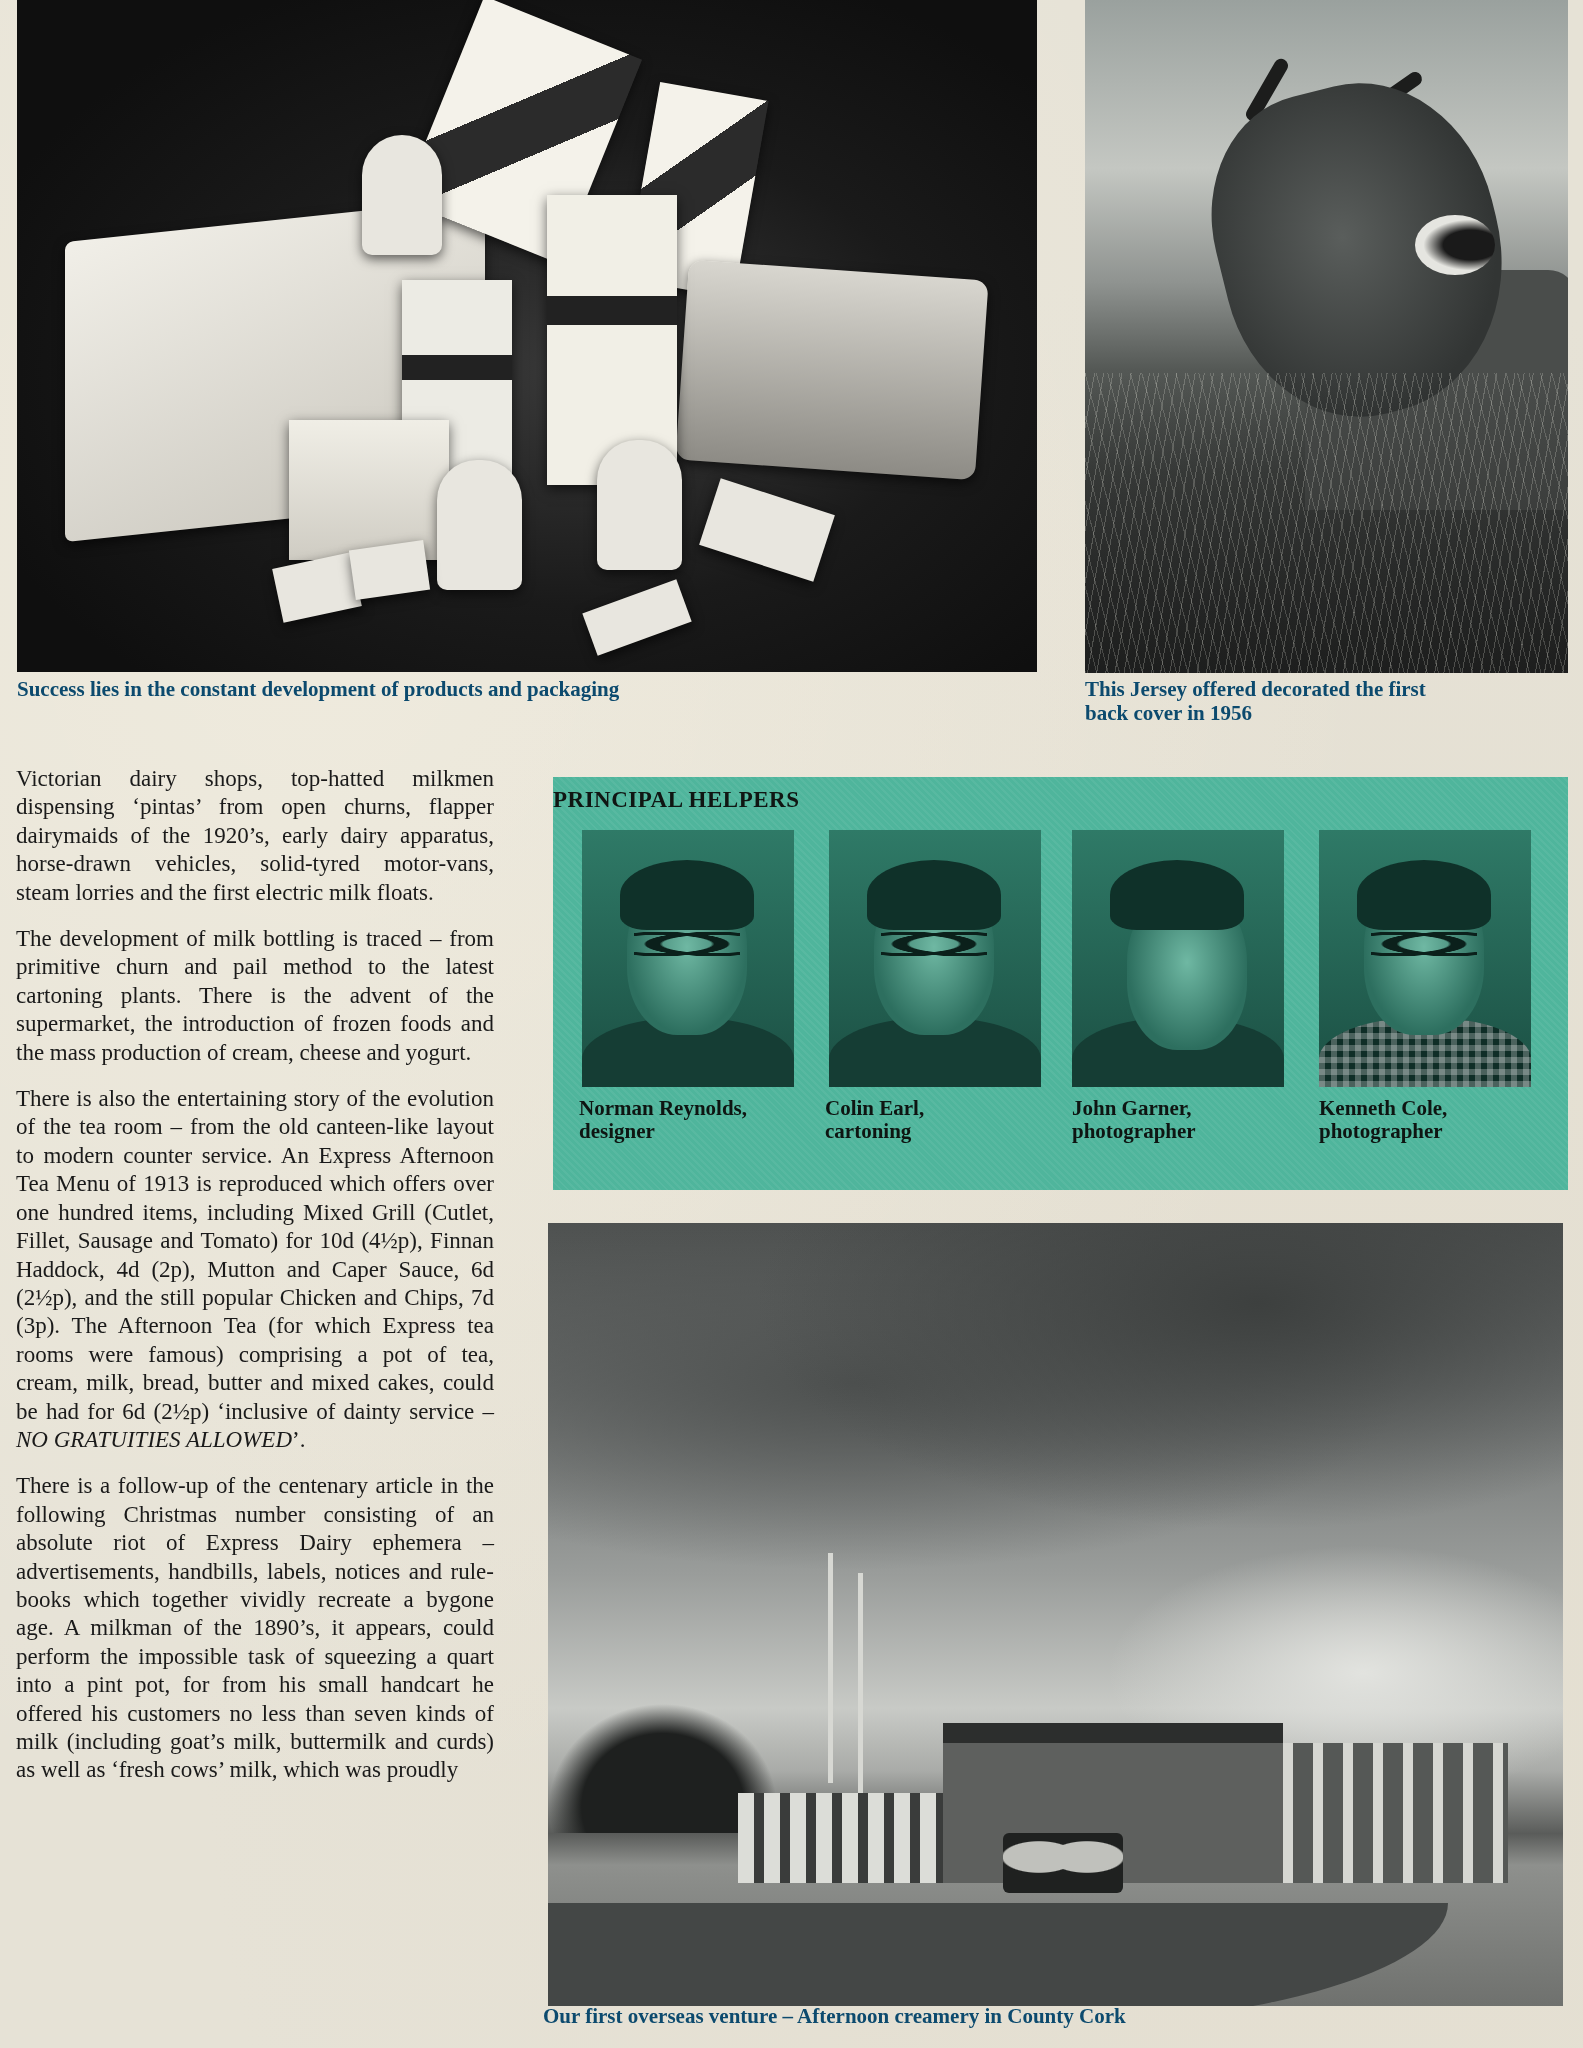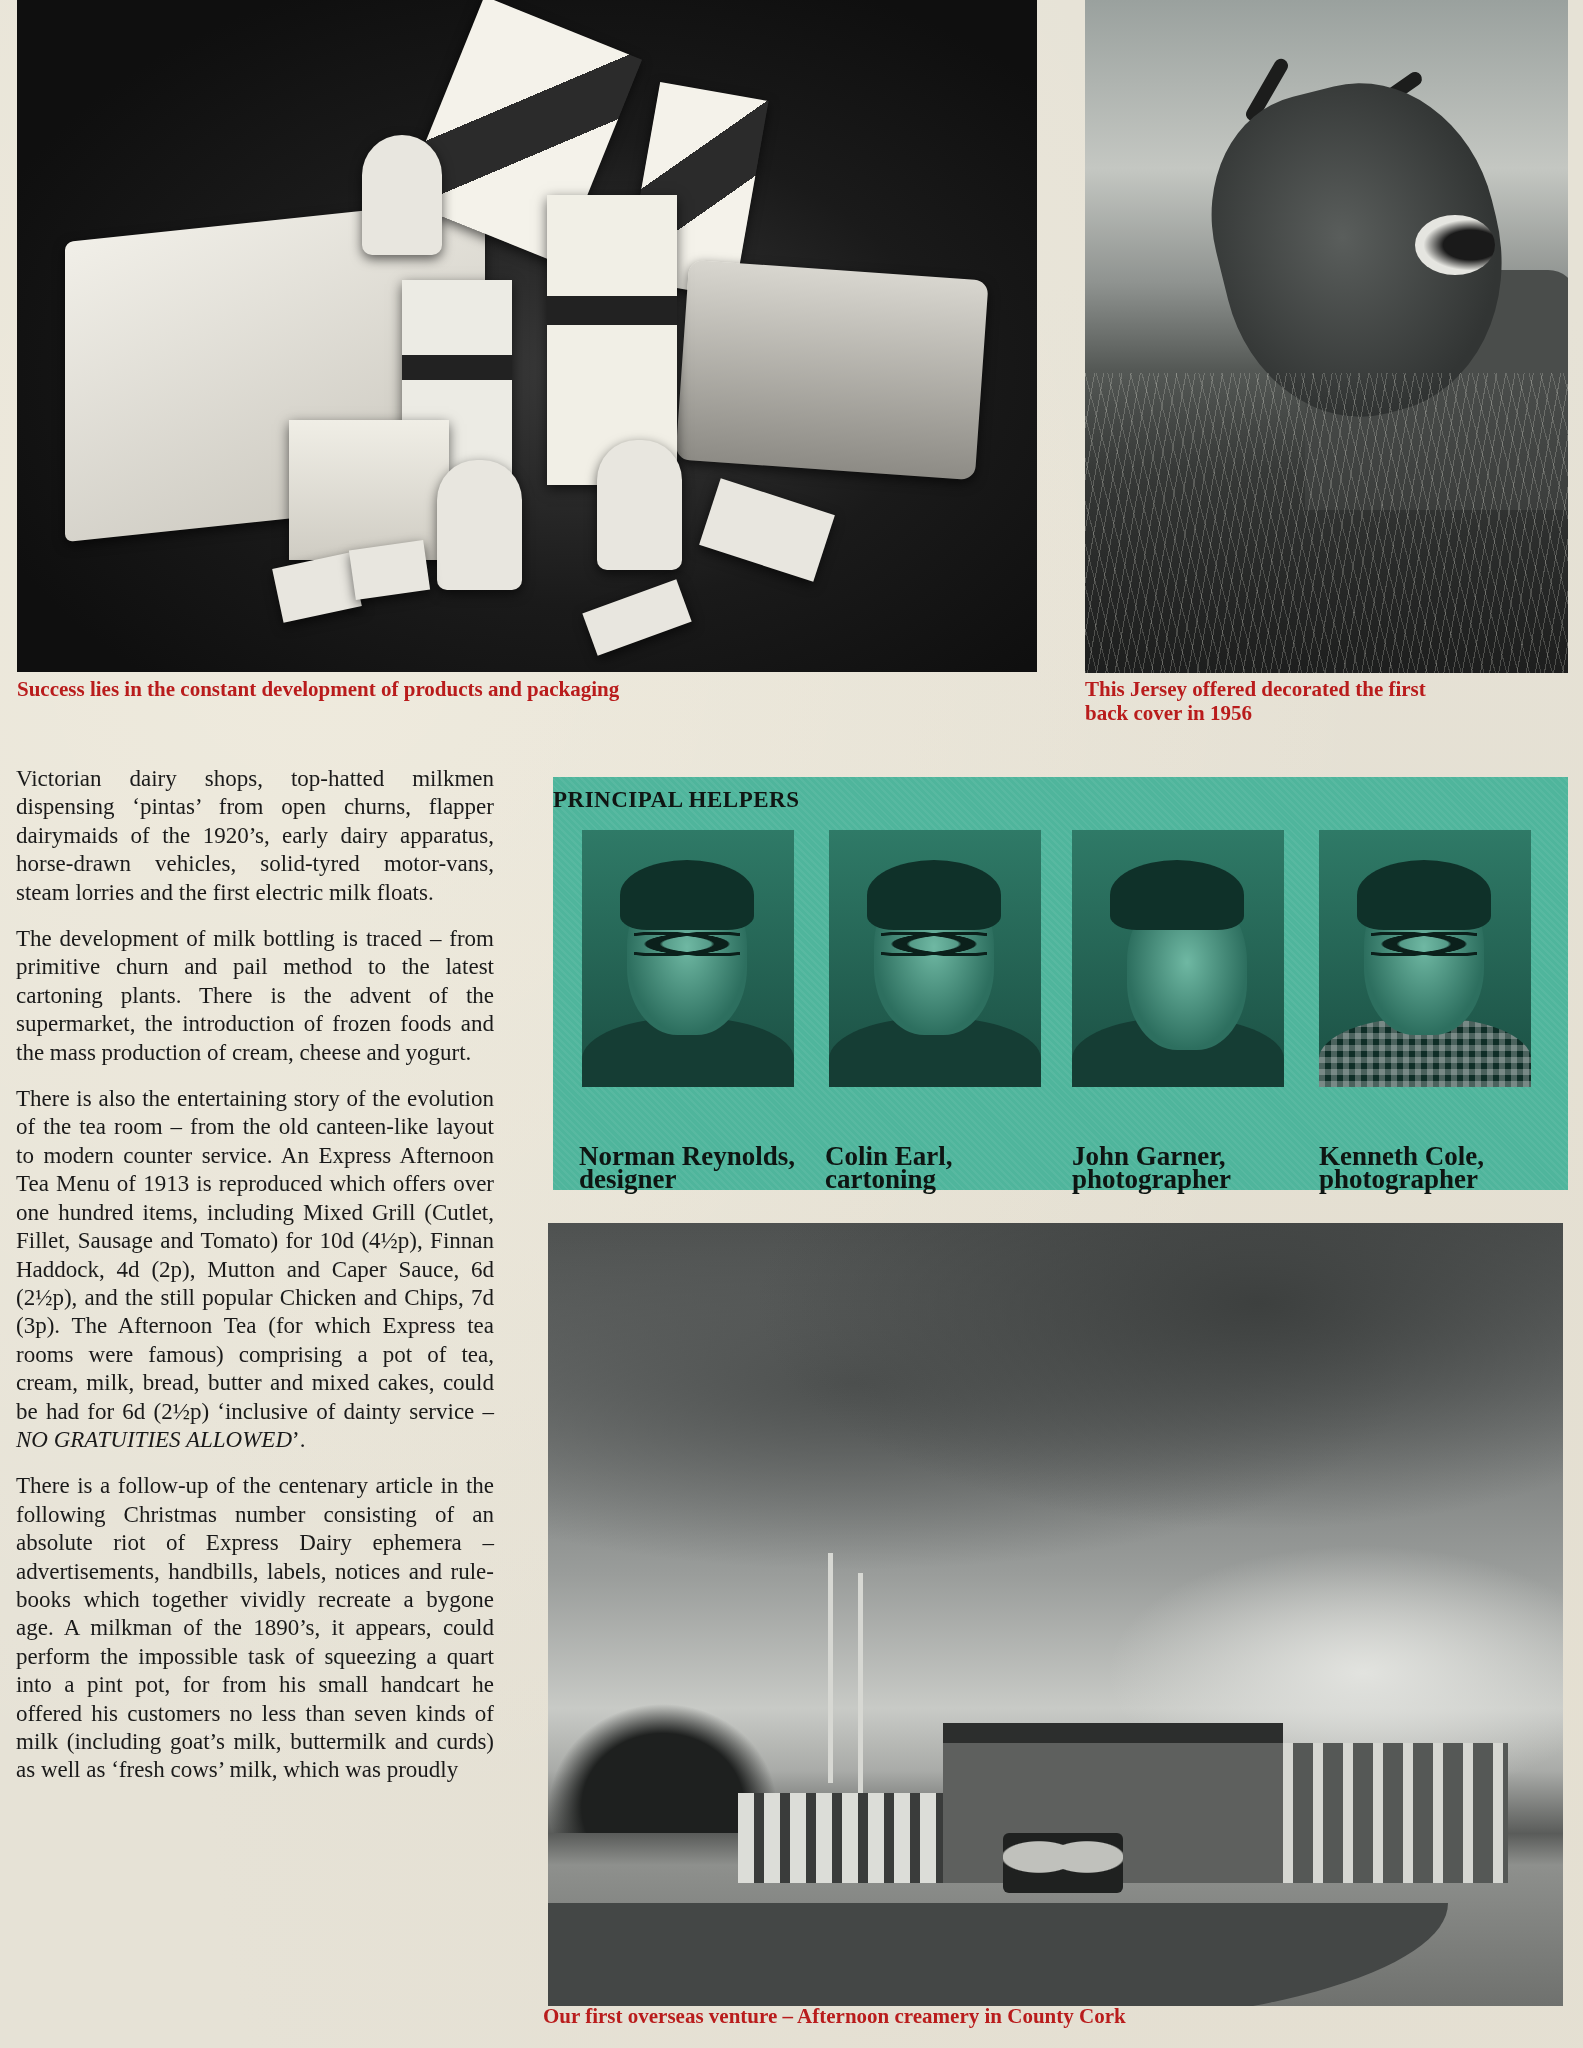--- a/index.html
+++ b/index.html
@@ -161,21 +161,21 @@
       position: absolute; top: 330px; width: 5px; height: 230px; background: #d7d8d3;
     }
 
     
     .caption {
       position: absolute;
       font-family: "Liberation Serif", "DejaVu Serif", serif;
       font-weight: bold;
       font-size: 21px;
       line-height: 24px;
-      color: #b91c1c;
+      color: #0c4a6e;
     }
     .caption-products { left: 17px; top: 677px; width: 1020px; }
     .caption-heifer { left: 1085px; top: 677px; width: 480px; }
     .caption-creamery { left: 543px; top: 2004px; width: 1020px; }
 
     
     .article {
       position: absolute;
       left: 16px; top: 765px; width: 478px;
       font-size: 23px;
@@ -240,24 +240,23 @@
     .portrait-4 .shoulders {
       background:
         repeating-linear-gradient(0deg, rgba(255,255,255,0.25) 0 6px, transparent 6px 12px),
         repeating-linear-gradient(90deg, rgba(255,255,255,0.25) 0 6px, transparent 6px 12px),
         #0f2e27;
     }
     .helper-name {
       position: absolute;
       top: 320px;
       font-weight: bold;
-      font-size: 27px;
+      font-size: 21px;
       line-height: 23px;
       color: #0e1512;
-      margin-top: 48px;
     }
     .helper-name-1 { left: 26px; }
     .helper-name-2 { left: 272px; }
     .helper-name-3 { left: 519px; font-family: Liberation Serif, serif; }
     .helper-name-4 { left: 766px; }
     .helper-name span { display: block; }
   </style>
 </head>
 <body>
 

